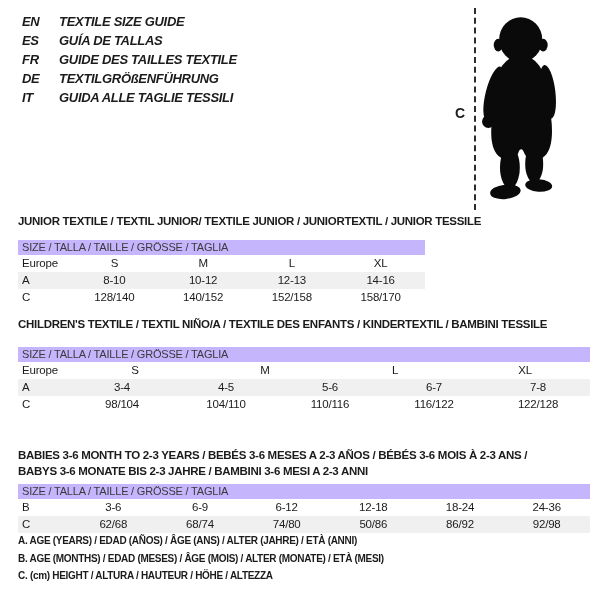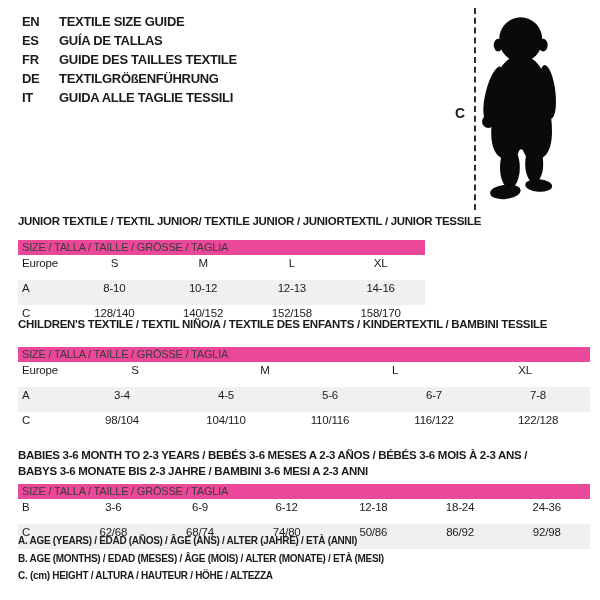--- a/index.html
+++ b/index.html
@@ -8,21 +8,21 @@
     width: 600px; height: 600px;
     font-family: "Liberation Sans", sans-serif;
     color: #1b1b1b;
   }
   .page {
     position: relative; width: 600px; height: 600px;
     background: #ffffff; overflow: hidden;
   }
 
   
-  .langs { position: absolute; left: 22px; top: 12px; }
+  .langs { position: absolute; left: 22px; top: 12px; font-style: italic; }
   .lang-row { display: flex; height: 19px; align-items: center; }
   .lang-code { width: 37px; font-weight: bold; font-size: 13px; letter-spacing: -0.3px; }
   .lang-title { font-weight: bold; font-size: 13px; letter-spacing: -0.3px; white-space: nowrap; }
 
   
   .measure-line {
     position: absolute; left: 474px; top: 8px; height: 202px; width: 0;
     border-left: 2px dashed #2b2b2b;
   }
   .measure-label {
@@ -35,25 +35,25 @@
   .size-table { position: absolute; left: 18px; }
   .t1 { top: 213px; width: 407px; }
   .t2 { top: 316px; width: 572px; }
   .t3 { top: 447px; width: 572px; }
   .t-title {
     font-weight: bold; font-size: 11.5px; line-height: 16px;
     letter-spacing: -0.3px; white-space: nowrap;
   }
   .gap-a { height: 11px; } .gap-b { height: 15px; } .gap-c { height: 5px; }
   .t-bar {
-    background: #ec4899; height: 15px; line-height: 15px;
+    background: #c4b5fd; height: 15px; line-height: 15px;
     font-size: 11px; color: #3a3a3a; padding-left: 4px;
     letter-spacing: -0.2px; white-space: nowrap;
   }
-  .trow { display: flex; height: 25px; line-height: 17px; font-size: 11.5px; letter-spacing: -0.2px; }
+  .trow { display: flex; height: 17px; line-height: 17px; font-size: 11.5px; letter-spacing: -0.2px; justify-content: flex-end; }
   .trow.alt { background: #f0f0f0; }
   .tlabel { width: 52px; padding-left: 4px; }
   .tcell { flex: 1; text-align: center; }
 
   
   .footnotes { position: absolute; left: 18px; top: 532px; }
   .fnote {
     font-weight: bold; font-size: 10px; line-height: 17.5px;
     letter-spacing: -0.3px; white-space: nowrap;
   }

